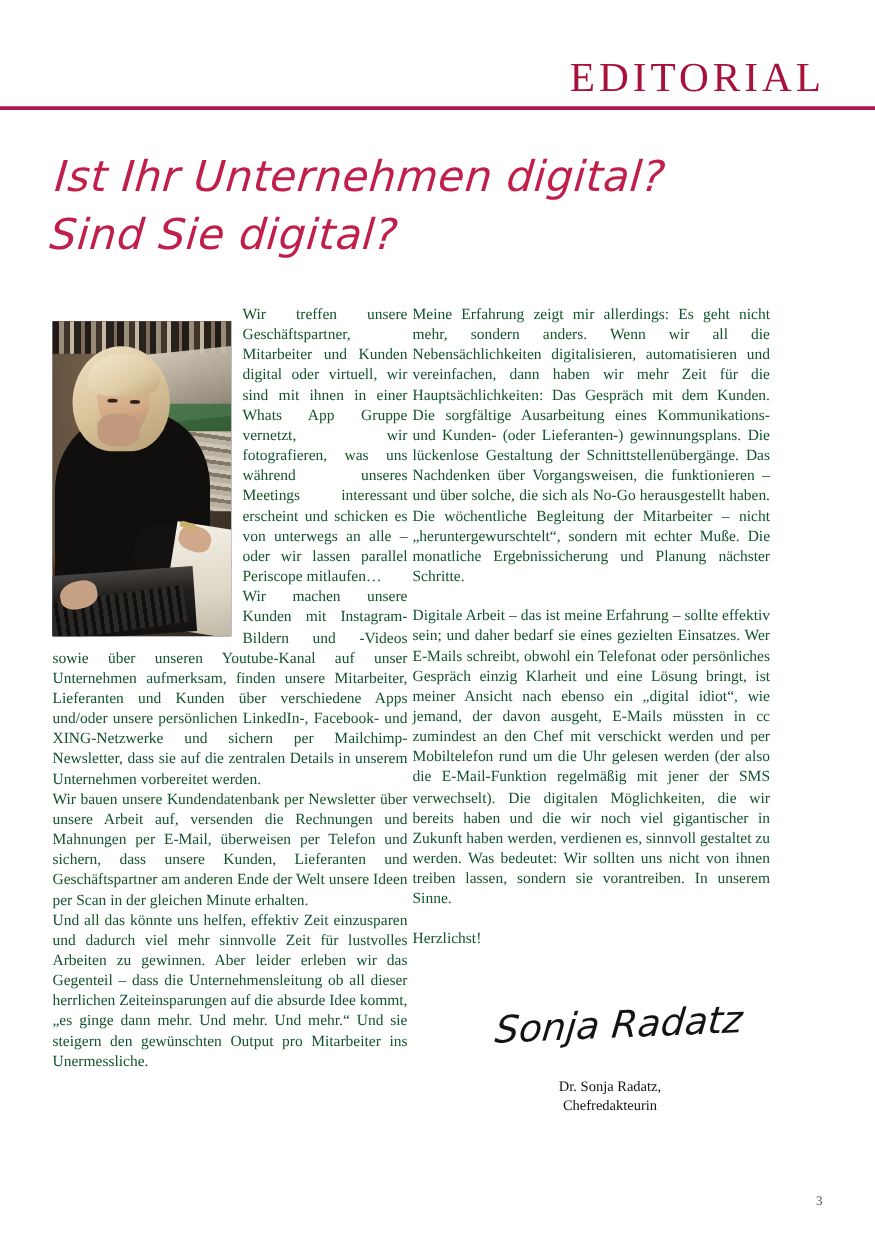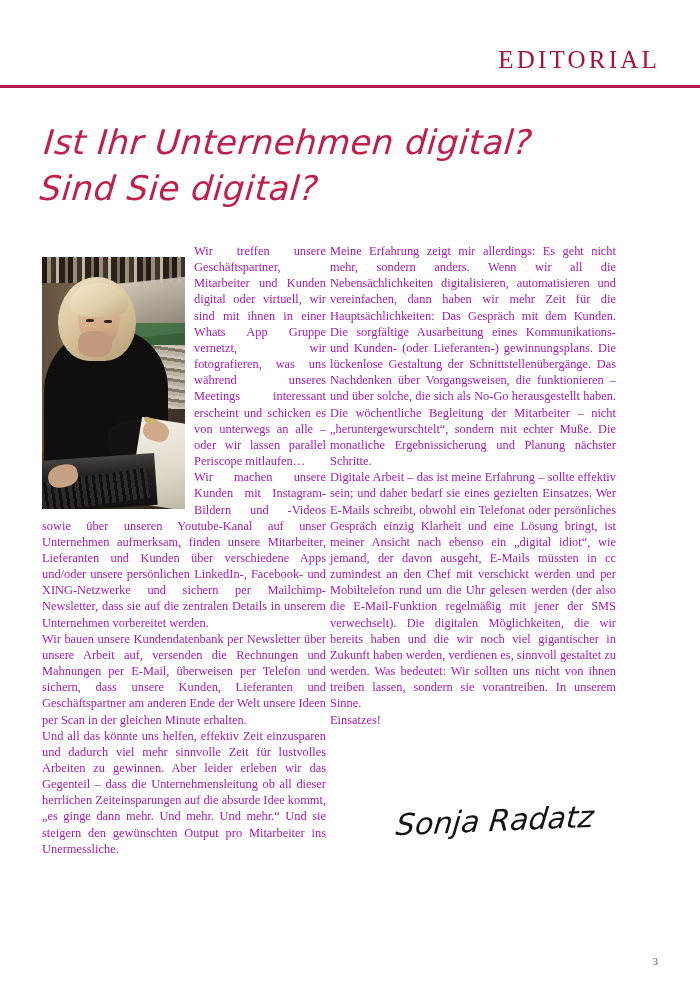--- a/index.html
+++ b/index.html
@@ -19,21 +19,21 @@
     left: 0;
     top: 0;
     width: 700px;
     height: 100px;
   }
   .header-title {
     position: absolute;
     right: 40px;
     top: 47px;
     font-family: "Liberation Serif", serif;
-    font-size: 25px;
+    font-size: 33px;
     letter-spacing: 3.2px;
     color: #a6123c;
     line-height: 1;
     white-space: nowrap;
   }
   .header-rule {
     position: absolute;
     left: 0;
     top: 85px;
     width: 700px;
@@ -58,30 +58,30 @@
   }
   .headline-line { display: block; white-space: nowrap; }
 
   
   .col {
     position: absolute;
     top: 243px;
     font-family: "Liberation Serif", serif;
     font-size: 12.4px;
     line-height: 16.15px;
-    color: #a21caf;
+    color: #14532d;
     text-align: justify;
     text-justify: inter-word;
     hyphens: manual;
   }
   .col-left  { left: 42px;  width: 284px; height: 650px; }
   .col-right { left: 330px; width: 286px; height: 530px; }
 
   .col p { margin: 0; }
-  .col p.gap { }
+  .col p.gap { margin-top: 15px; }
 
   
   .photo {
     float: left;
     width: 143px;
     height: 252px;
     margin: 14px 9px 4px 0;
     position: relative;
     overflow: hidden;
     background: #2b2320;
@@ -281,20 +281,24 @@
 
   <p>Wir treffen unsere Geschäftspartner, Mitarbeiter und Kunden digital oder virtuell, wir sind mit ihnen in einer Whats App Gruppe vernetzt, wir fotografieren, was uns während unseres Meetings interessant erscheint und schicken es von unterwegs an alle – oder wir lassen parallel Periscope mitlaufen…</p>
   <p>Wir machen unsere Kunden mit Instagram-Bildern und -Videos sowie über unseren Youtube-Kanal auf unser Unternehmen aufmerksam, finden unsere Mitarbeiter, Lieferanten und Kunden über verschiedene Apps und/oder unsere persönlichen LinkedIn-, Facebook- und XING-Netzwerke und sichern per Mailchimp-Newsletter, dass sie auf die zentralen Details in unserem Unternehmen vorbereitet werden.</p>
   <p>Wir bauen unsere Kundendatenbank per Newsletter über unsere Arbeit auf, versenden die Rechnungen und Mahnungen per E-Mail, überweisen per Telefon und sichern, dass unsere Kunden, Lieferanten und Geschäftspartner am anderen Ende der Welt unsere Ideen per Scan in der gleichen Minute erhalten.</p>
   <p>Und all das könnte uns helfen, effektiv Zeit einzusparen und dadurch viel mehr sinnvolle Zeit für lustvolles Arbeiten zu gewinnen. Aber leider erleben wir das Gegenteil – dass die Unternehmensleitung ob all dieser herrlichen Zeiteinsparungen auf die absurde Idee kommt, „es ginge dann mehr. Und mehr. Und mehr.“ Und sie steigern den gewünschten Output pro Mitarbeiter ins Unermessliche.</p>
 </div>
 
 <div class="col col-right">
   <p>Meine Erfahrung zeigt mir allerdings: Es geht nicht mehr, sondern anders. Wenn wir all die Nebensächlichkeiten digitalisieren, automatisieren und vereinfachen, dann haben wir mehr Zeit für die Hauptsächlichkeiten: Das Gespräch mit dem Kunden. Die sorgfältige Ausarbeitung eines Kommunikations- und Kunden- (oder Lieferanten-) gewinnungsplans. Die lückenlose Gestaltung der Schnittstellenübergänge. Das Nachdenken über Vorgangsweisen, die funktionieren – und über solche, die sich als No-Go herausgestellt haben. Die wöchentliche Begleitung der Mitarbeiter – nicht „heruntergewurschtelt“, sondern mit echter Muße. Die monatliche Ergebnissicherung und Planung nächster Schritte.</p>
   <p class="gap">Digitale Arbeit – das ist meine Erfahrung – sollte effektiv sein; und daher bedarf sie eines gezielten Einsatzes. Wer E-Mails schreibt, obwohl ein Telefonat oder persönliches Gespräch einzig Klarheit und eine Lösung bringt, ist meiner Ansicht nach ebenso ein „digital idiot“, wie jemand, der davon ausgeht, E-Mails müssten in cc zumindest an den Chef mit verschickt werden und per Mobiltelefon rund um die Uhr gelesen werden (der also die E-Mail-Funktion regelmäßig mit jener der SMS verwechselt). Die digitalen Möglichkeiten, die wir bereits haben und die wir noch viel gigantischer in Zukunft haben werden, verdienen es, sinnvoll gestaltet zu werden. Was bedeutet: Wir sollten uns nicht von ihnen treiben lassen, sondern sie vorantreiben. In unserem Sinne.</p>
-  <p class="gap">Einsatzes!</p>
+  <p class="gap">Herzlichst!</p>
 </div>
 
 <div class="sign-wrap">
   <div class="signature">Sonja Radatz</div>
+  <div class="sign-name">
+    <div>Dr. Sonja Radatz,</div>
+    <div>Chefredakteurin</div>
+  </div>
 </div>
 
 <div class="page-number">3</div>
 
 </body></html>

